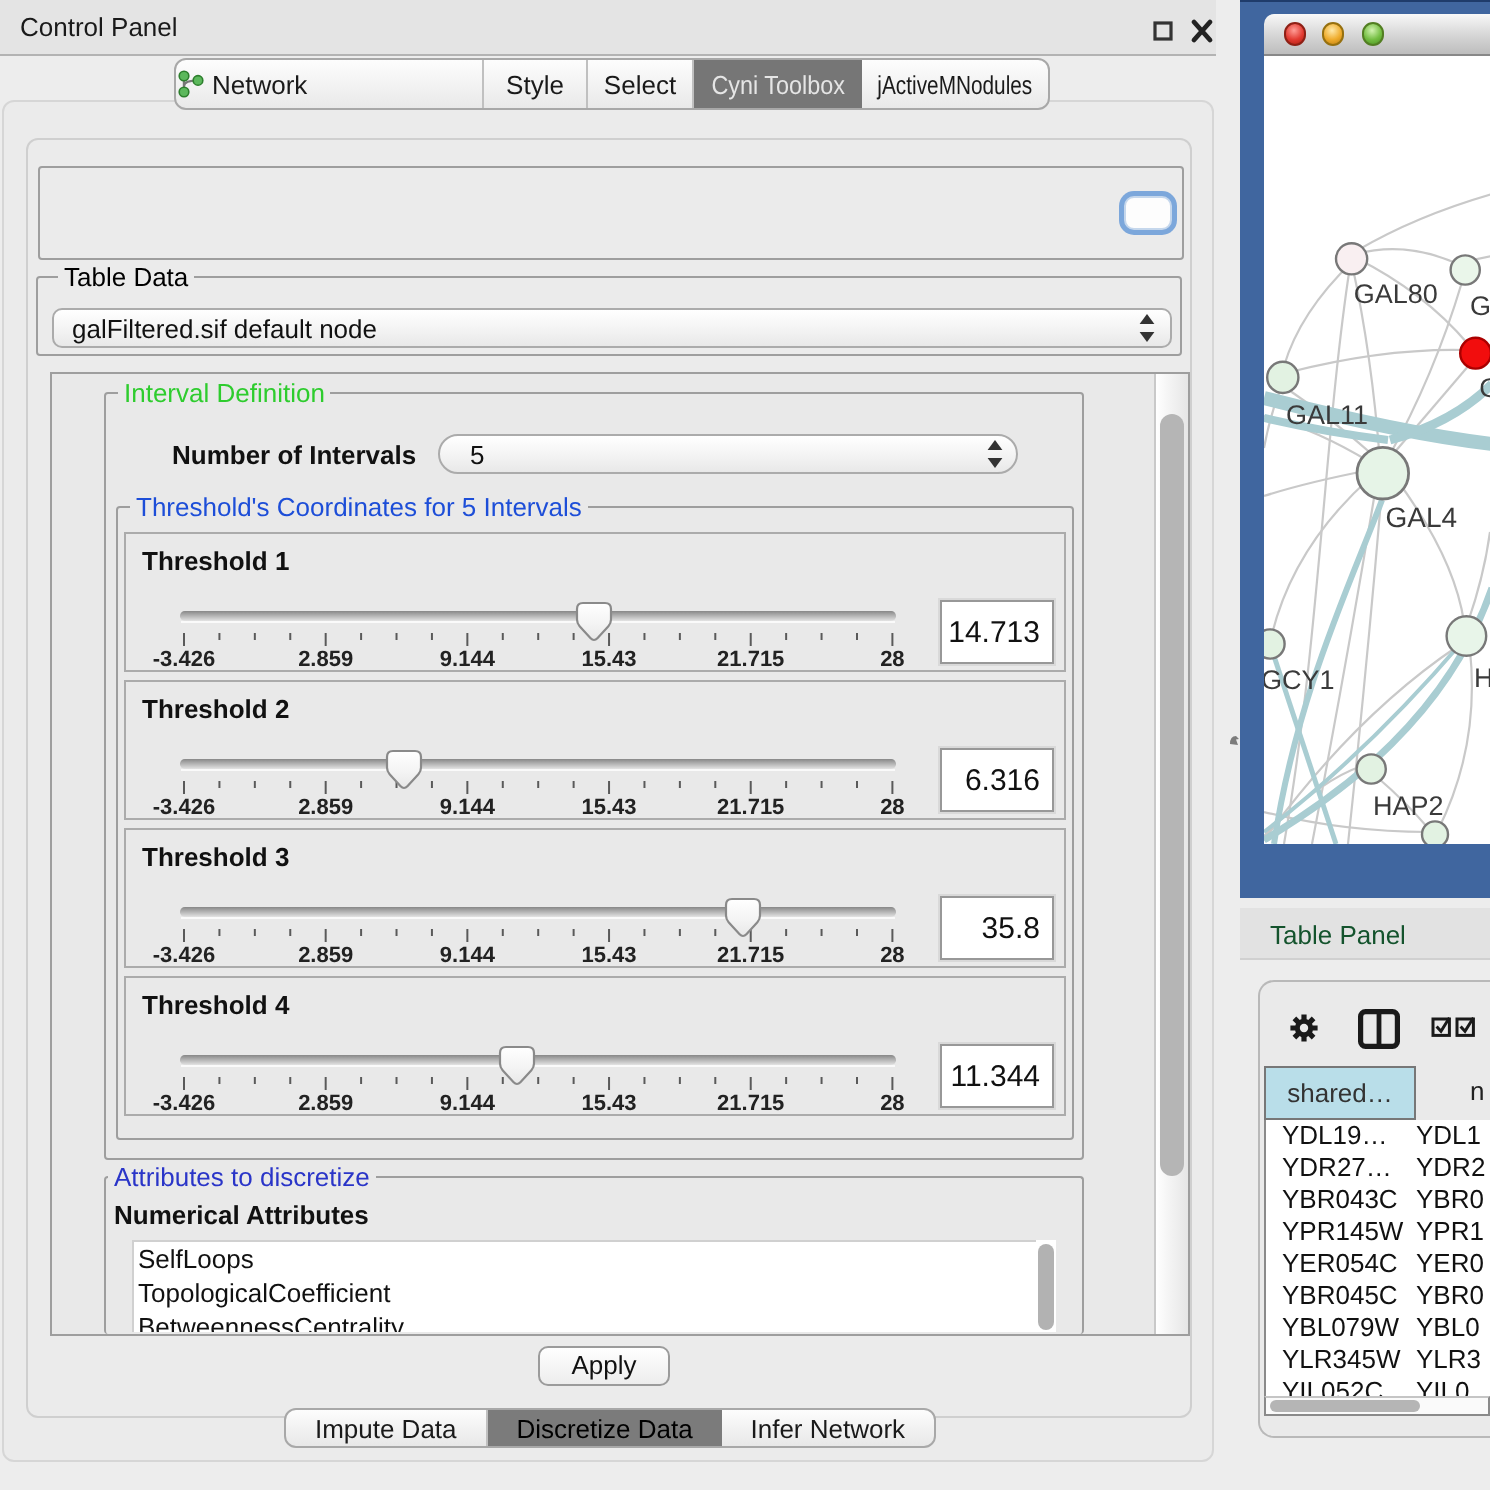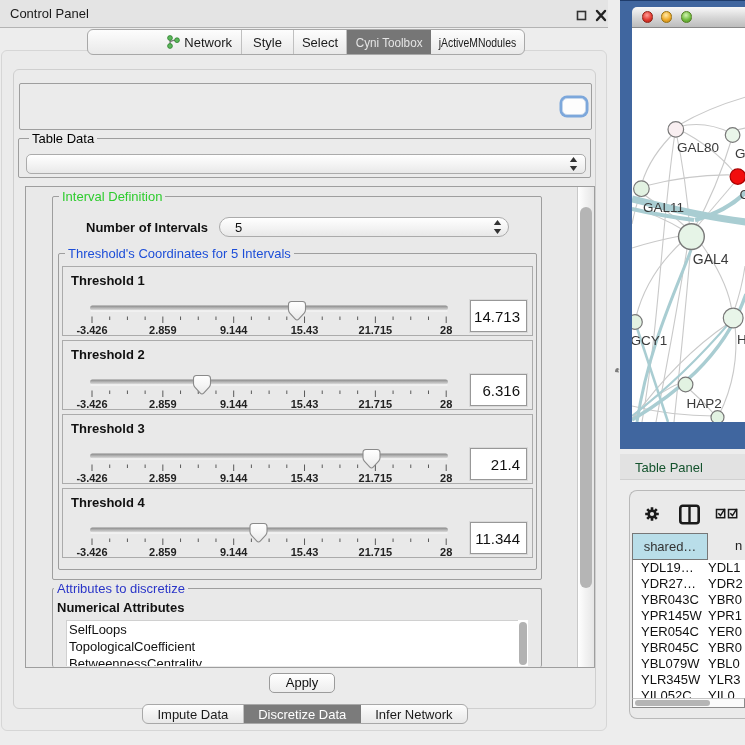--- a/index.html
+++ b/index.html
@@ -35,21 +35,21 @@
 .ticklbl{position:absolute;top:57px;width:60px;text-align:center;font-size:11px;font-weight:bold;color:#222}
 
 #attrlist{left:66px;top:620px;width:452px;height:46px;background:#fff;border-top:1px solid #d0d0d0;border-left:1px solid #d0d0d0;font-size:13px;color:#111;overflow:hidden}
 #attrlist div{padding-left:2px;height:17px;line-height:17px}
 #listsb{left:518px;top:620px;width:10px;height:46px;background:#fff}
 #listth{left:519px;top:622px;width:8px;height:43px;background:#b2b2b2;border-radius:4px}
 
 #applybtn{left:269px;top:673px;width:66px;height:20px;background:linear-gradient(#ffffff,#ededed);border:1px solid #9b9b9b;border-radius:5px;text-align:center;font-size:13px;color:#111;line-height:18px}
 #btabs{left:142px;top:704px;width:326px;height:20px;background:linear-gradient(#fdfdfd,#f1f1f1 55%,#e8e8e8);border:1px solid #a8a8a8;border-radius:6px;display:flex;overflow:hidden}
 #btabs .tab{display:flex;align-items:center;justify-content:center;flex:1 1 auto;font-size:13px;color:#1a1a1a;border-right:1px solid #c0c0c0}
-#btabs .tab.sel{background:#7b7b7b;color:#ffffff;border-right:none}
+#btabs .tab.sel{background:#7b7b7b;color:#000000;border-right:none}
 
 #netwin{left:620px;top:0;width:125px;height:449px;background:#40669f;border-top:1px solid #1f3c6b}
 #nettitle{left:11.5px;top:7px;width:114px;height:21px;background:linear-gradient(#f8f8f8,#d5d5d5 55%,#bdbdbd);border-bottom:1px solid #888;border-top-left-radius:5px}
 .tl{position:absolute;top:11px;width:11.5px;height:11.5px;border-radius:50%;box-sizing:border-box}
 #canvas{left:631.5px;top:28px;width:113.5px;height:394px;background:#fff}
 
 #tpbar{left:620px;top:454px;width:125px;height:26px;background:#e2e2e2;border-bottom:1px solid #d0d0d0}
 #tpbar .t{left:15px;top:6px;font-size:13px;color:#14532d}
 #tablewin{left:629px;top:490px;width:116px;height:229px;background:#eaeaea;border:1px solid #b9b9b9;border-radius:8px 0 0 8px;border-right:none}
 #thc1{left:632px;top:533px;width:76px;height:27px;background:#b9dee9;border:1px solid #777;text-align:center;font-size:13px;color:#333;line-height:25px}
@@ -68,21 +68,21 @@
     </div>
 <svg class="abs" style="left:576px;top:9px" width="32" height="14">
   <rect x="1.5" y="2.5" width="8" height="8" fill="none" stroke="#333" stroke-width="1.6"></rect>
   <path d="M21 2 L29 11 M29 2 L21 11" stroke="#222" stroke-width="2.4" stroke-linecap="round"></path>
 </svg>
 
 <div class="abs" id="cpwin"></div>
 <div class="abs" id="inpanel"></div>
 
 <div class="abs" id="tabs">
- <div class="tab" style="width:154px;justify-content:flex-end;padding-right:9px"><svg width="14" height="16" style="margin-right:4px">
+ <div class="tab" style="width:154px;justify-content:flex-start;padding-right:9px"><svg width="14" height="16" style="margin-right:4px">
           <path d="M4 4.5 V11.5 M4 9 Q4 6.5 10.5 6.2" fill="none" stroke="#777" stroke-width="1.2"></path>
           <circle cx="4" cy="4" r="2.4" fill="#5cb85c" stroke="#2d7f2d" stroke-width="0.8"></circle>
           <circle cx="4" cy="12" r="2.4" fill="#5cb85c" stroke="#2d7f2d" stroke-width="0.8"></circle>
           <circle cx="11" cy="6.2" r="2.4" fill="#5cb85c" stroke="#2d7f2d" stroke-width="0.8"></circle>
         </svg>Network</div>
  <div class="tab" style="width:52px">Style</div>
  <div class="tab" style="width:53px">Select</div>
  <div class="tab sel" style="width:84px">
         <span style="transform:scaleX(0.9);white-space:nowrap">Cyni Toolbox</span>
       </div>
@@ -91,20 +91,21 @@
       </div>
 </div>
 
 <div class="abs group" style="left:19px;top:83px;width:573px;height:47px;border-radius:2px"></div>
 
 <div class="abs" style="left:562px;top:98px;width:24px;height:17px;background:#fdfdfd;border:1px solid #c5d7ec;border-radius:5px;box-shadow:0 0 0 2.5px rgba(96,150,215,0.8)"></div>
 
 <div class="abs group" style="left:18px;top:138px;width:573px;height:40px"></div>
 <div class="abs" style="left:29px;top:131px;font-size:13px;color:#000;background:#ebebeb;padding:0 3px">Table Data</div>
 <div class="abs combo" style="left:26px;top:154px;width:560px;height:20px">
+  <span class="tx">galFiltered.sif default node</span>
   <svg class="spin" viewBox="0 0 9 14">
         <path d="M4.5 0 L8.2 5 H0.8 Z" fill="#333"></path>
         <path d="M4.5 14 L8.2 9 H0.8 Z" fill="#333"></path>
       </svg>
 </div>
 
 
 <div class="abs" id="scrollpane"></div>
 <div class="abs" id="vscroll"></div>
 <div class="abs" id="vthumb"></div>
@@ -265,21 +266,21 @@
           <path d="M383.20000000000005 49.5 V56" stroke="#5a5a5a" stroke-width="1"></path>
           <path transform="translate(300,34.5)" d="M3 0 h11 q3 0 3 3 v5.3 q0 1.9 -1.3 3.3 l-5.5 6 q-1.7 1.8 -3.4 0 l-5.5 -6 q-1.3 -1.4 -1.3 -3.3 v-5.3 q0 -3 3 -3 z" fill="url(#th2)" stroke="#8a8a8a" stroke-width="1.1"></path>
         </svg>
         <div class="ticklbl" style="left:-1px">-3.426</div>
         <div class="ticklbl" style="left:69.84px">2.859</div>
         <div class="ticklbl" style="left:140.68px">9.144</div>
         <div class="ticklbl" style="left:211.52px">15.43</div>
         <div class="ticklbl" style="left:282.36px">21.715</div>
         <div class="ticklbl" style="left:353.20000000000005px">28</div>
         <div class="vbox">
-          <span>21.4</span>
+          <span>35.8</span>
         </div>
       </div>
       <div class="tblock" style="top:488px">
         <div class="lbl">Threshold 4</div>
         <svg width="469" height="68" style="position:absolute;left:0;top:0">
           <defs>
             <linearGradient id="tr3" x1="0" y1="0" x2="0" y2="1">
               <stop offset="0" stop-color="#878787"></stop>
               <stop offset="0.35" stop-color="#a8a8a8"></stop>
               <stop offset="0.75" stop-color="#cccccc"></stop>

